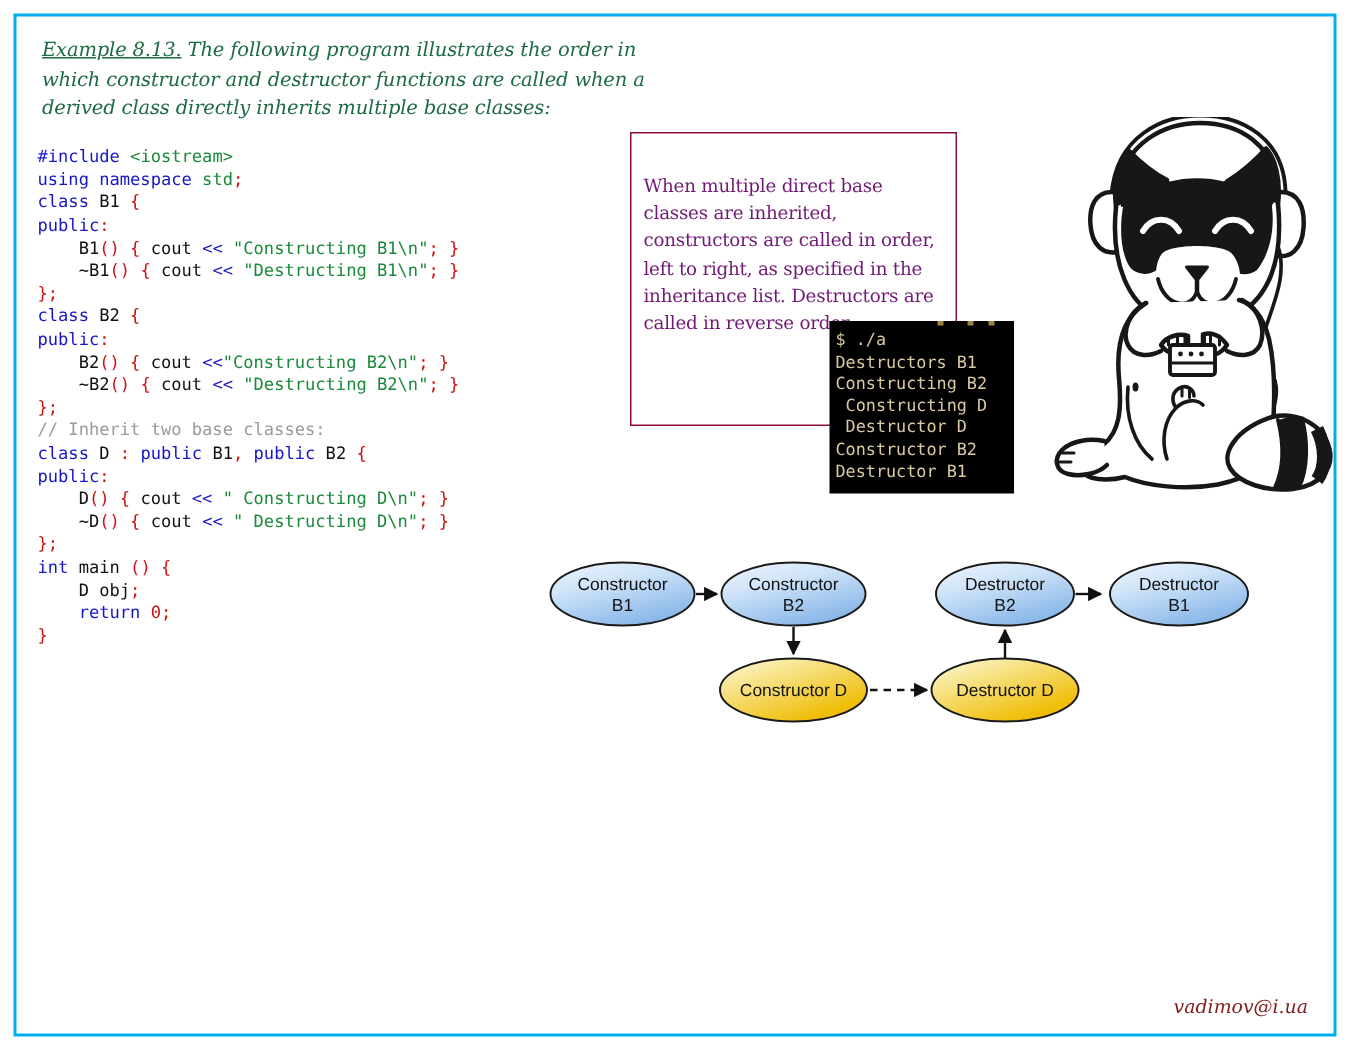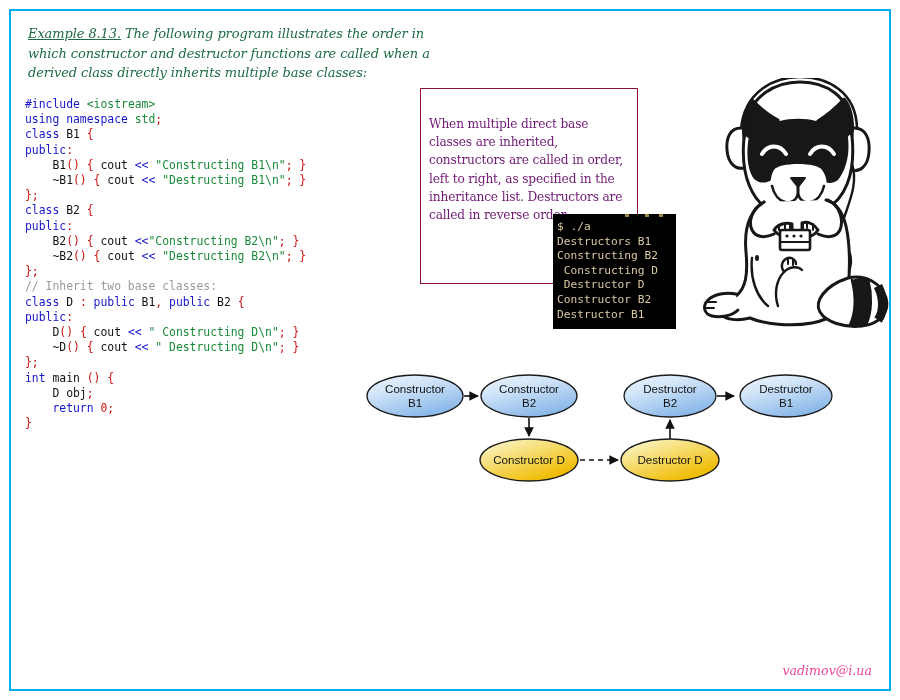--- a/index.html
+++ b/index.html
@@ -149,21 +149,21 @@
   }
 
   
   #footer {
     position: absolute;
     right: 28px;
     bottom: 22px;
     font-family: "DejaVu Serif", serif;
     font-style: italic;
     font-size: 12.6px;
-    color: #ec4899;
+    color: #7f1d1d;
   }
 </style>
 </head>
 <body>
 
 <div id="page">
 
   <div id="page-frame"></div>
 
   <div id="intro"><span class="ex-label">Example 8.13.</span><span> The following program illustrates the order in which constructor and destructor functions are called when a derived class directly inherits multiple base classes:</span></div>

